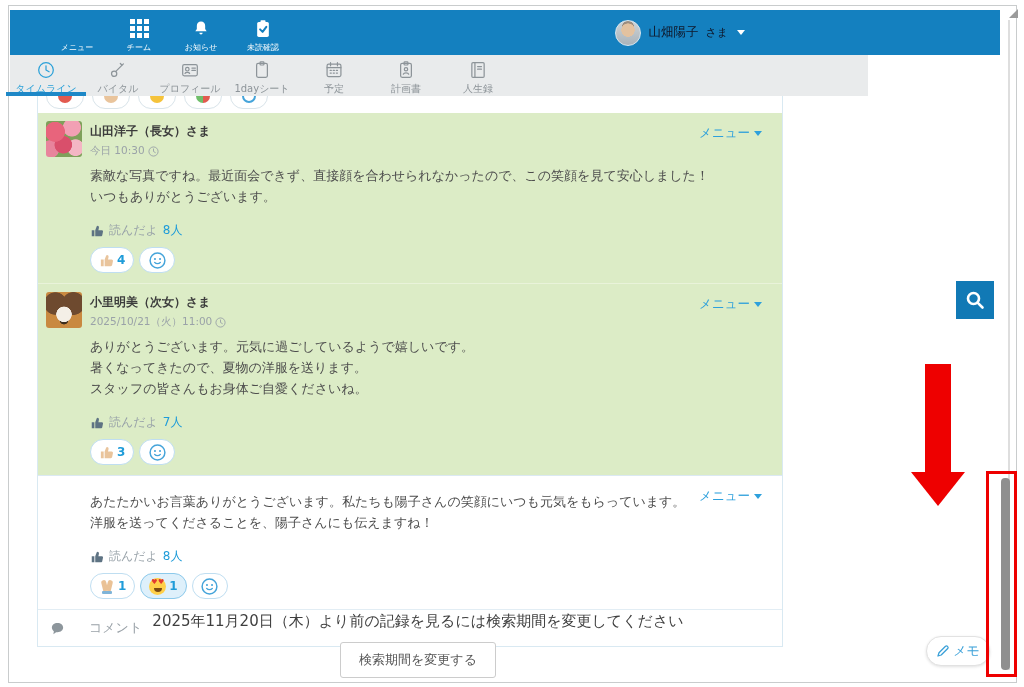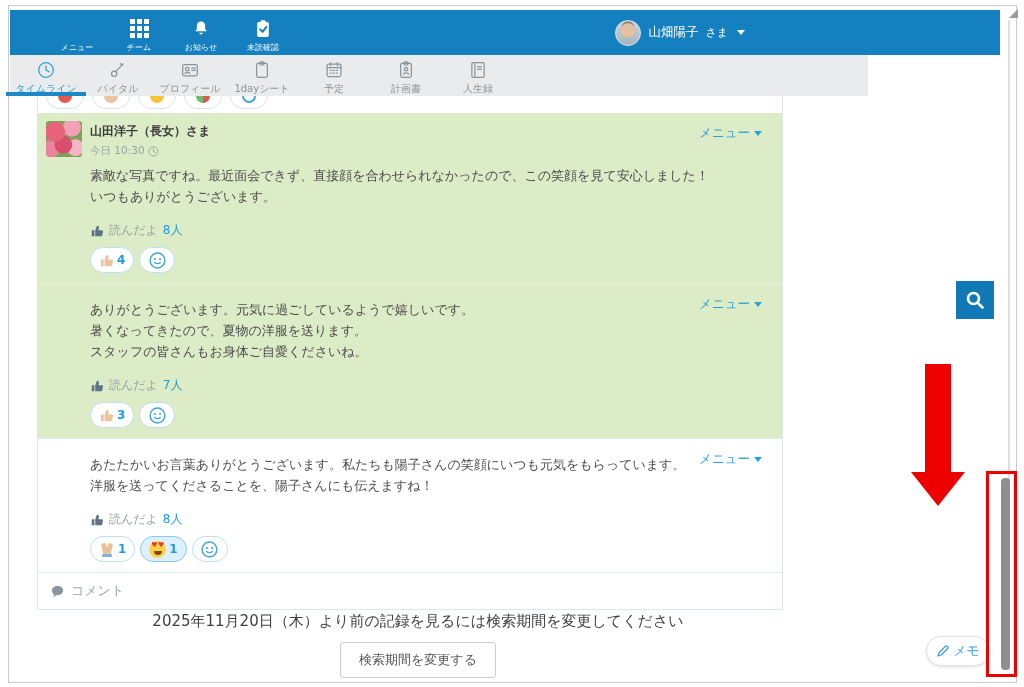--- a/index.html
+++ b/index.html
@@ -14,21 +14,21 @@
   .nav { display:flex; align-items:flex-start; margin-left:44px; gap:16px; }
   .nav-item { width:46px; display:flex; flex-direction:column; align-items:center;
     gap:2px; cursor:pointer; padding-top:5px; }
   .nav-item .ico { height:22px; display:flex; align-items:center; justify-content:center; }
   .nav-label { font-size:8px; color:#fff; white-space:nowrap; }
   .hamburger { width:20px; }
   .hamburger div { height:3px; background:#fff; border-radius:1px; margin:3px 0; }
   .gridico { display:grid; grid-template-columns:repeat(3,5px); grid-template-rows:repeat(3,5px); gap:2px; }
   .gridico div { background:#fff; }
   .userbox { margin-left:auto; margin-right:255px; display:flex; align-items:center;
-    gap:7px; color:#ffffff; font-size:12.5px; cursor:pointer; }
+    gap:7px; color:#0f172a; font-size:12.5px; cursor:pointer; }
   .user-avatar { width:26px; height:26px; border-radius:50%;
     background:radial-gradient(circle at 50% 38%, #e3c2a0 0 34%, transparent 36%),
       radial-gradient(circle at 50% 24%, #9c8d80 0 26%, transparent 28%),
       linear-gradient(#cdd4d8,#aab3ba); border:1px solid #d9e6ee; }
   .user-suffix { font-size:11px; }
   .caret-down { width:0; height:0; border-left:4px solid transparent;
     border-right:4px solid transparent; border-top:5px solid #fff; margin-left:2px; }
 
   
   .toolbar { position:absolute; left:1px; top:49px; width:858px; height:41px;
@@ -82,21 +82,21 @@
   .read-row { margin:15px 0 0 44px; display:flex; align-items:center; gap:5px;
     font-size:12px; color:#97a1a8; }
   .read-count { color:#1f9cd9; font-weight:normal; }
   .pill-row { margin:8px 0 0 44px; display:flex; gap:5px; }
   .pill { height:26px; min-width:36px; border:1px solid #bfdef1; border-radius:14px; background:#fff;
     display:flex; align-items:center; justify-content:center; gap:3px; padding:0 8px;
     font-size:12px; color:#1f9cd9; font-weight:bold; cursor:pointer; }
   .pill.selected { background:#def0fb; border-color:#8bc9eb; }
   .pill.add { padding:0 6px; }
   .comment-row { border-top:1px solid #e2edf4; padding:9px 12px; display:flex;
-    align-items:center; gap:6px; font-size:13px; color:#9aa2a8; cursor:pointer; }
+    align-items:center; gap:24px; font-size:13px; color:#9aa2a8; cursor:pointer; }
 
   
   .emoji-heart { width:17px; height:17px; border-radius:50%; background:#ffd04a; position:relative; }
   .emoji-heart i { position:absolute; top:0px; font-style:normal; font-size:7px; color:#e23b30; line-height:8px; }
   .emoji-heart i.l { left:2px; } .emoji-heart i.r { right:2px; }
   .emoji-heart::after { content:""; position:absolute; left:4.5px; bottom:3px; width:8px; height:4px;
     background:#7a4b12; border-radius:0 0 8px 8px; }
   .emoji-pray { width:16px; height:16px; position:relative; }
   .emoji-pray i { position:absolute; bottom:3px; width:5px; height:11px; background:#eac296;
     border-radius:3px 3px 1px 1px; }
@@ -311,20 +311,33 @@
               <circle cx="9" cy="9" r="7" stroke="#45a4da" fill="none" stroke-width="1.4"></circle>
               <circle cx="6.6" cy="7.6" r="1" fill="#45a4da"></circle>
               <circle cx="11.4" cy="7.6" r="1" fill="#45a4da"></circle>
               <path d="M6.3 10.8c1.4 1.6 4 1.6 5.4 0" stroke="#45a4da" fill="none" stroke-width="1.3" stroke-linecap="round"></path>
             </svg>
         </div>
       </div>
     </div>
 
     <div class="post green">
+      <div class="post-head">
+        <div class="avatar avatar-dog"></div>
+        <div class="head-text">
+          <div class="post-name">小里明美（次女）さま</div>
+          <div class="post-time">
+            <span>2025/10/21（火）11:00</span>
+            <svg width="11" height="11" viewBox="0 0 12 12">
+                <circle cx="6" cy="6" r="5" stroke="#9aa2a8" fill="none"></circle>
+                <path d="M6 3.2V6l2 1.2" stroke="#9aa2a8" fill="none" stroke-linecap="round"></path>
+              </svg>
+          </div>
+        </div>
+      </div>
       <div class="menu-link">
         <span>メニュー</span>
         <span class="menu-caret"></span>
       </div>
       <div class="post-body">
         <div>ありがとうございます。元気に過ごしているようで嬉しいです。</div>
         <div>暑くなってきたので、夏物の洋服を送ります。</div>
         <div>スタッフの皆さんもお身体ご自愛くださいね。</div>
       </div>
       <div class="read-row">

